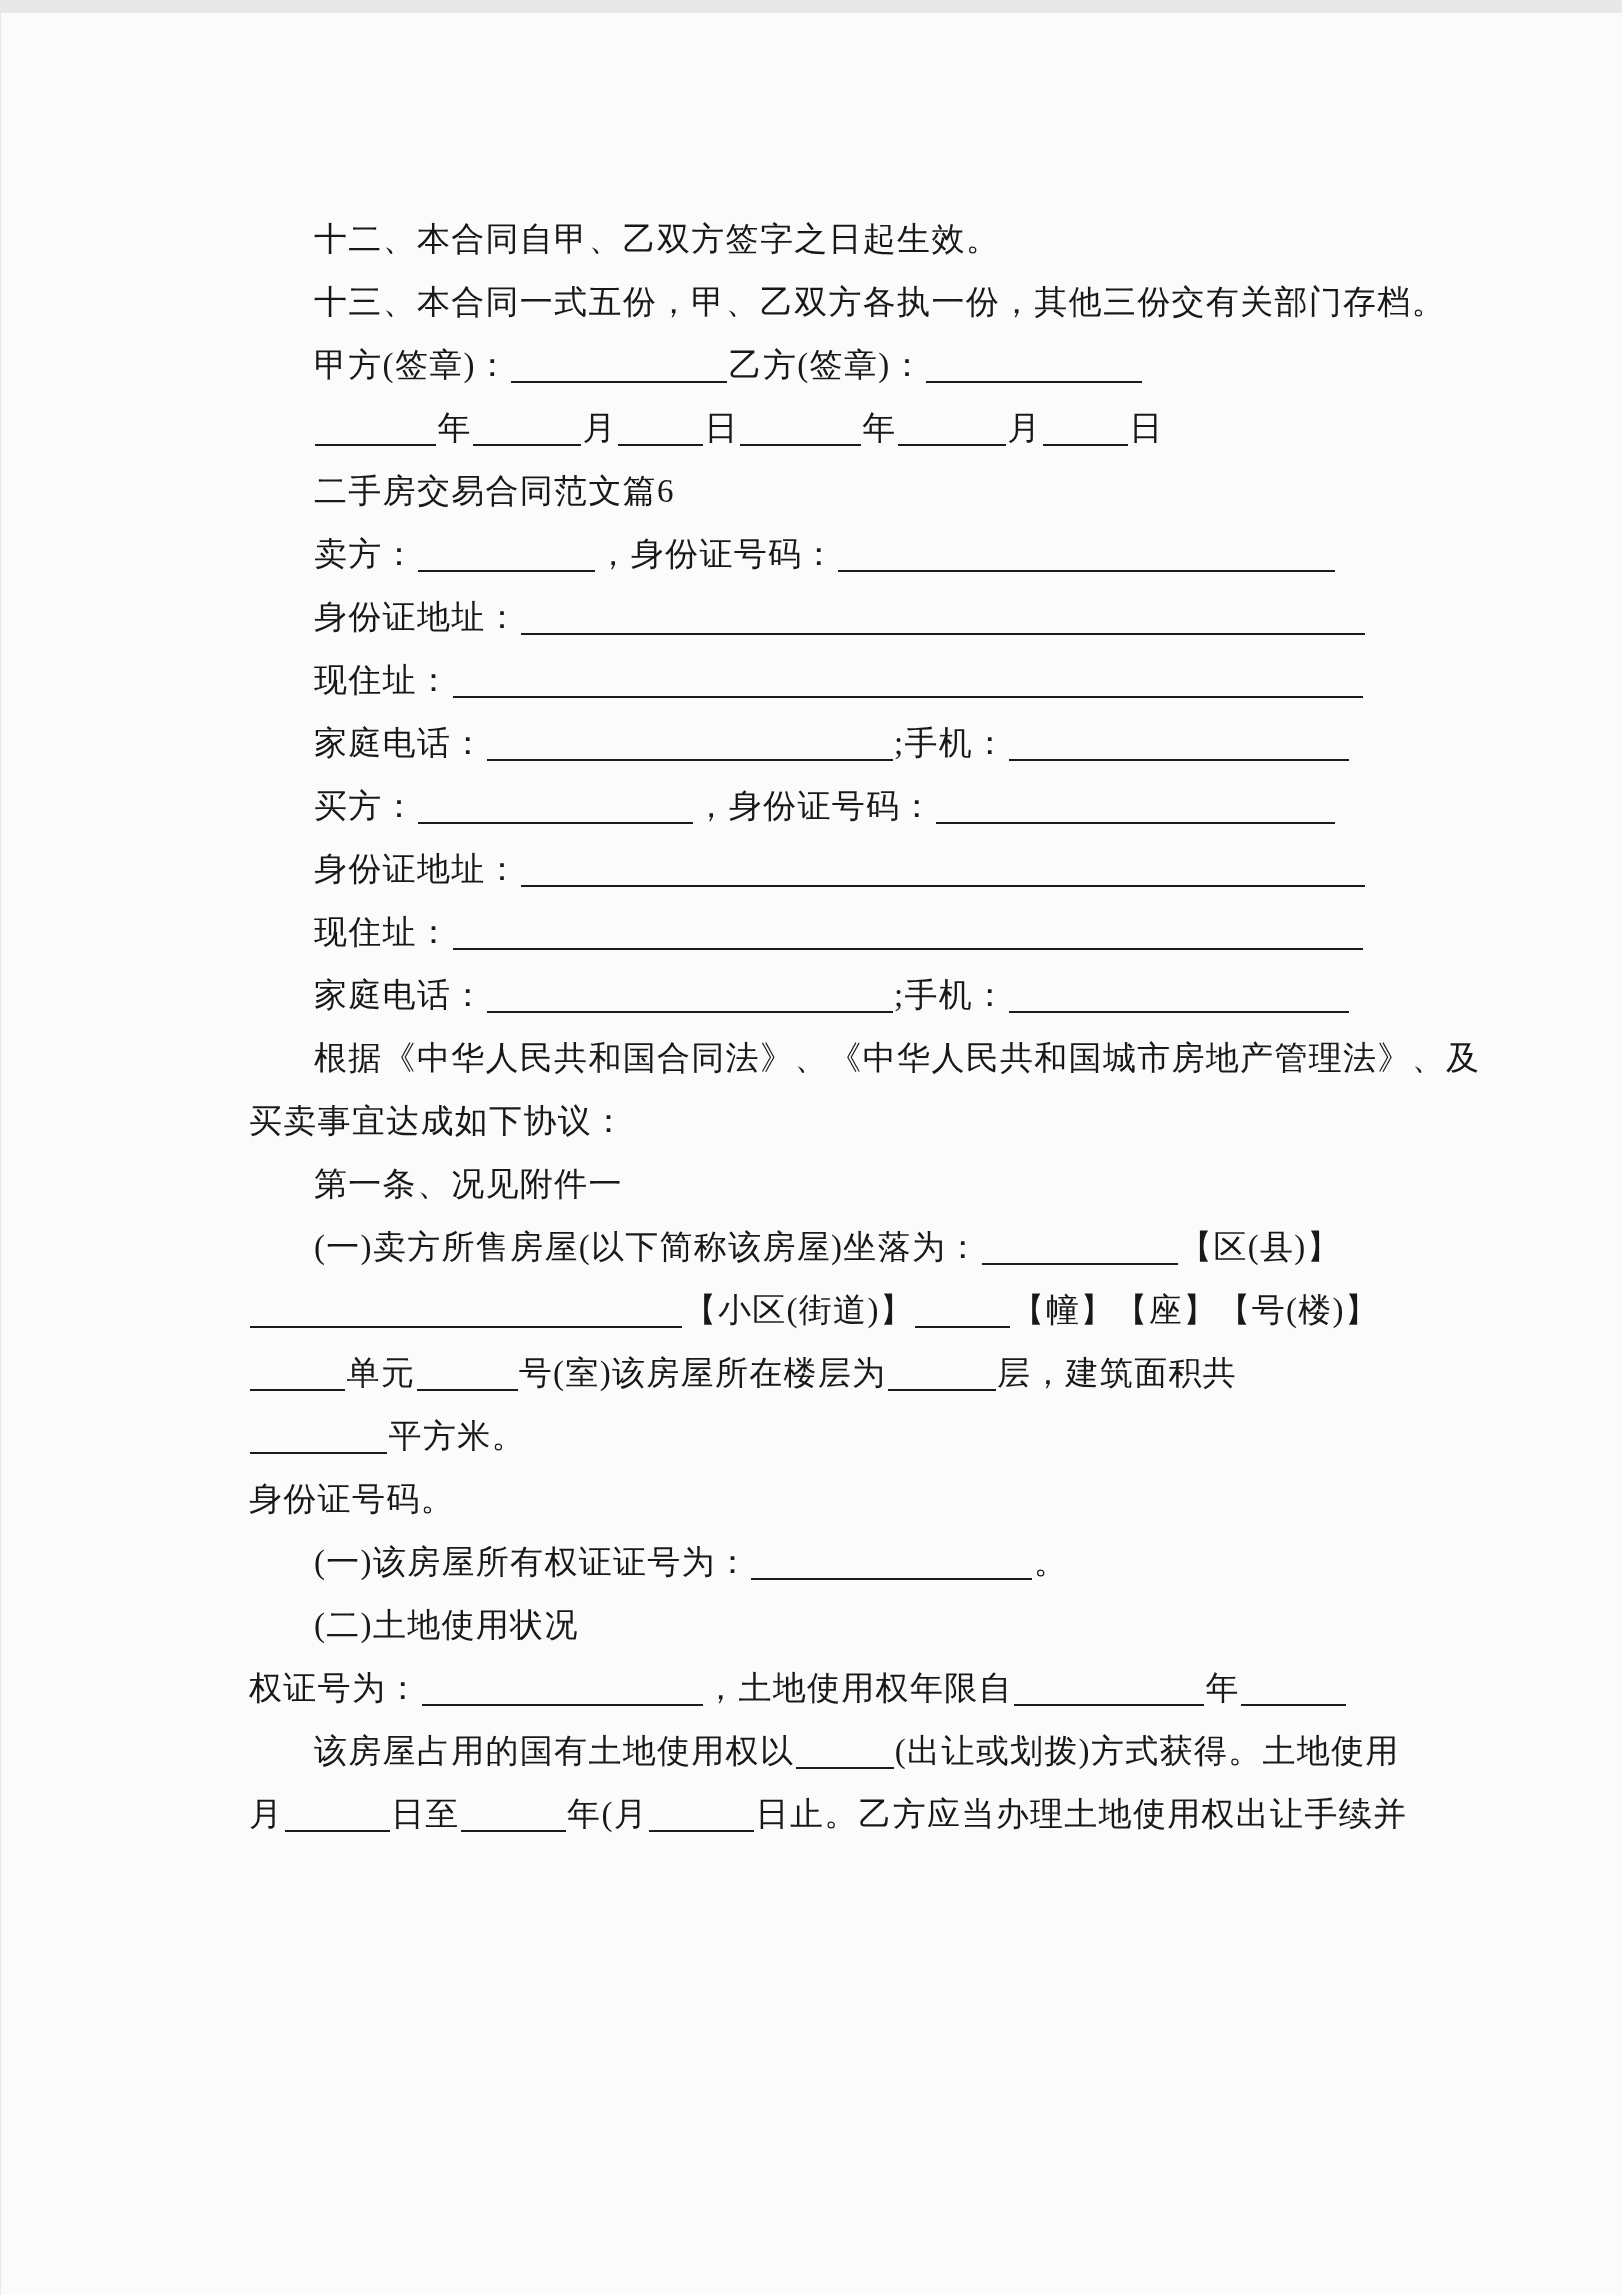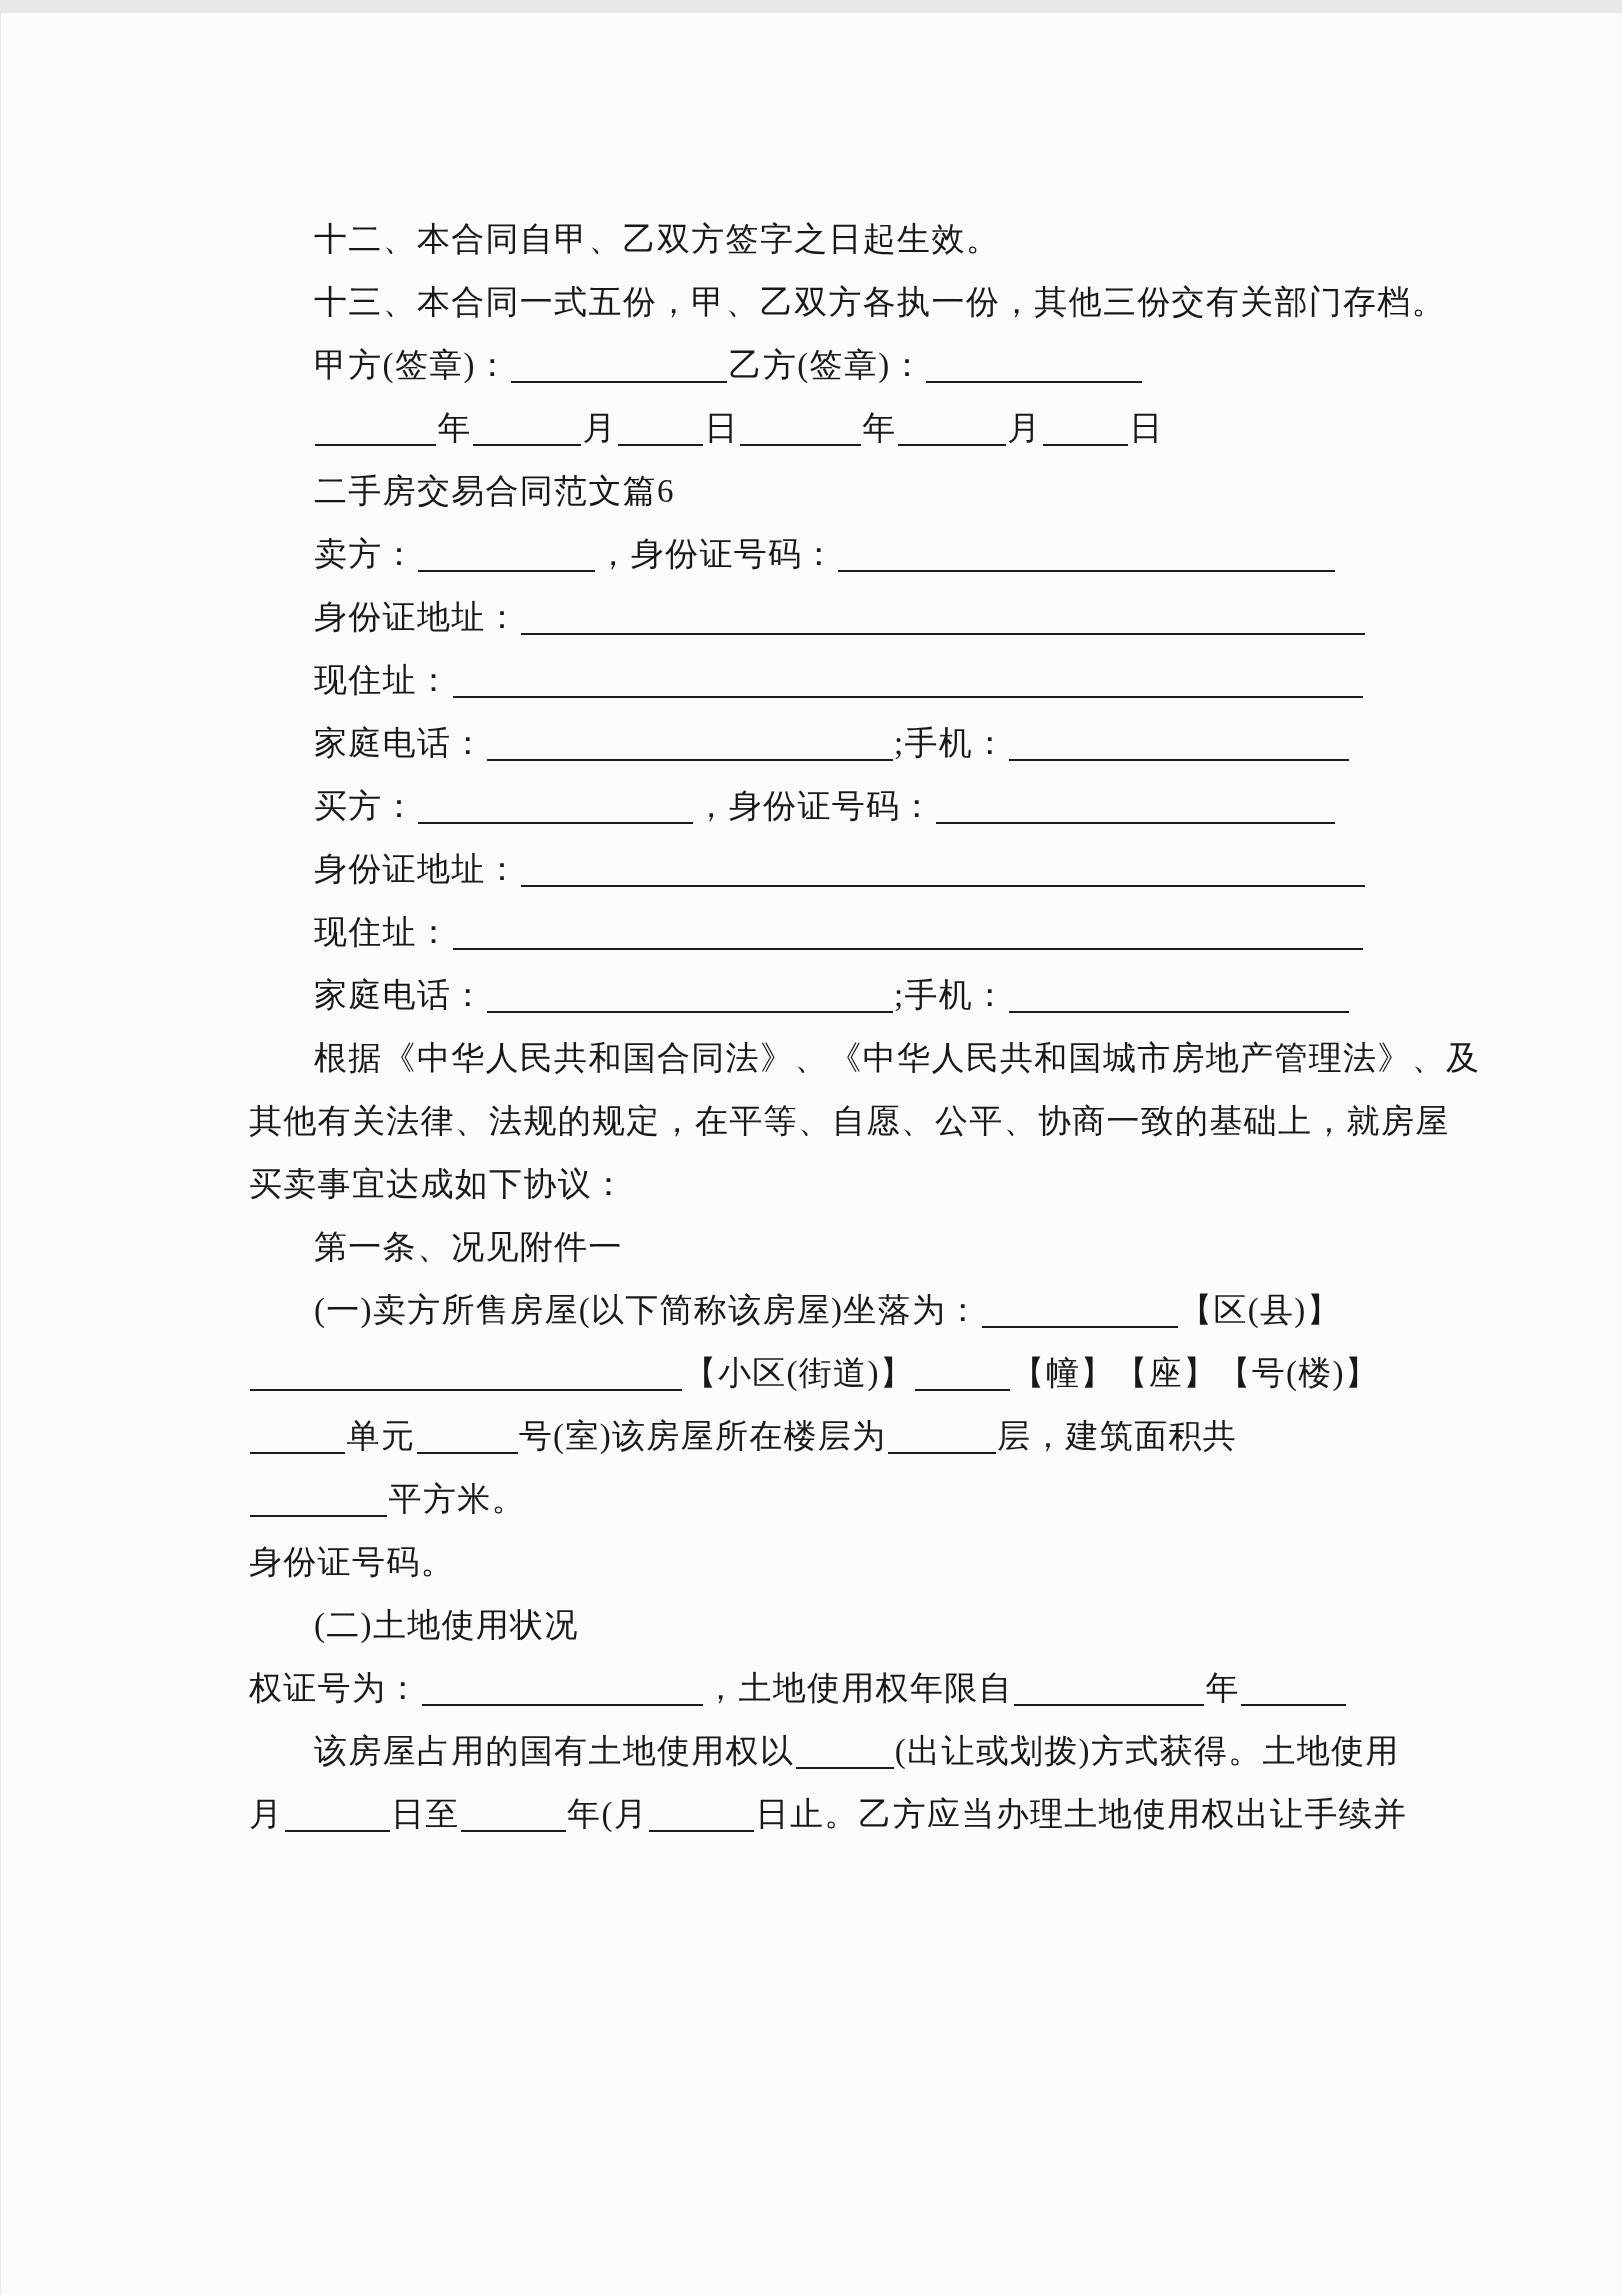--- a/index.html
+++ b/index.html
@@ -48,27 +48,27 @@
       <div class="line indent"><span class="txt">二手房交易合同范文篇6</span></div>
       <div class="line indent"><span class="txt">卖方：</span><span class="blank" style="width: 177px; border-bottom-color: rgb(28, 28, 28);"></span><span class="txt">，身份证号码：</span><span class="blank" style="width: 497px; border-bottom-color: rgb(28, 28, 28);"></span></div>
       <div class="line indent"><span class="txt">身份证地址：</span><span class="blank" style="width: 844px; border-bottom-color: rgb(28, 28, 28);"></span></div>
       <div class="line indent"><span class="txt">现住址：</span><span class="blank" style="width: 910px; border-bottom-color: rgb(28, 28, 28);"></span></div>
       <div class="line indent"><span class="txt">家庭电话：</span><span class="blank" style="width: 406px; border-bottom-color: rgb(28, 28, 28);"></span><span class="txt">;手机：</span><span class="blank" style="width: 340px; border-bottom-color: rgb(28, 28, 28);"></span></div>
       <div class="line indent"><span class="txt">买方：</span><span class="blank" style="width: 275px; border-bottom-color: rgb(28, 28, 28);"></span><span class="txt">，身份证号码：</span><span class="blank" style="width: 399px; border-bottom-color: rgb(28, 28, 28);"></span></div>
       <div class="line indent"><span class="txt">身份证地址：</span><span class="blank" style="width: 844px; border-bottom-color: rgb(28, 28, 28);"></span></div>
       <div class="line indent"><span class="txt">现住址：</span><span class="blank" style="width: 910px; border-bottom-color: rgb(28, 28, 28);"></span></div>
       <div class="line indent"><span class="txt">家庭电话：</span><span class="blank" style="width: 406px; border-bottom-color: rgb(28, 28, 28);"></span><span class="txt">;手机：</span><span class="blank" style="width: 340px; border-bottom-color: rgb(28, 28, 28);"></span></div>
       <div class="line indent"><span class="txt">根据《中华人民共和国合同法》、《中华人民共和国城市房地产管理法》、及</span></div>
-      <div class="line"><span class="txt">其他有关法律、法规的规定，在平等、自愿、公平、协商一致的基础上，就房屋</span></div>
       <div class="line"><span class="txt">买卖事宜达成如下协议：</span></div>
       <div class="line indent"><span class="txt">第一条、况见附件一</span></div>
       <div class="line indent"><span class="txt">(一)卖方所售房屋(以下简称该房屋)坐落为：</span><span class="blank" style="width: 196px; border-bottom-color: rgb(28, 28, 28);"></span><span class="txt">【区(县)】</span></div>
       <div class="line"><span class="blank" style="width: 432px; border-bottom-color: rgb(28, 28, 28);"></span><span class="txt">【小区(街道)】</span><span class="blank" style="width: 95px; border-bottom-color: rgb(28, 28, 28);"></span><span class="txt">【幢】【座】【号(楼)】</span></div>
       <div class="line"><span class="blank" style="width: 95px; border-bottom-color: rgb(28, 28, 28);"></span><span class="txt">单元</span><span class="blank" style="width: 101px; border-bottom-color: rgb(28, 28, 28);"></span><span class="txt">号(室)该房屋所在楼层为</span><span class="blank" style="width: 108px; border-bottom-color: rgb(28, 28, 28);"></span><span class="txt">层，建筑面积共</span></div>
       <div class="line"><span class="blank" style="width: 137px; border-bottom-color: rgb(28, 28, 28);"></span><span class="txt">平方米。</span></div>
       <div class="line"><span class="txt">身份证号码。</span></div>
+      <div class="line indent"><span class="txt">(一)该房屋所有权证证号为：</span><span class="blank" style="width: 281px; border-bottom-color: rgb(28, 28, 28);"></span><span class="txt">。</span></div>
       <div class="line indent"><span class="txt">(二)土地使用状况</span></div>
       <div class="line"><span class="txt">权证号为：</span><span class="blank" style="width: 281px; border-bottom-color: rgb(28, 28, 28);"></span><span class="txt">，土地使用权年限自</span><span class="blank" style="width: 190px; border-bottom-color: rgb(28, 28, 28);"></span><span class="txt">年</span><span class="blank" style="width: 105px; border-bottom-color: rgb(28, 28, 28);"></span></div>
       <div class="line indent"><span class="txt">该房屋占用的国有土地使用权以</span><span class="blank" style="width: 98px; border-bottom-color: rgb(28, 28, 28);"></span><span class="txt">(出让或划拨)方式获得。土地使用</span></div>
       <div class="line"><span class="txt">月</span><span class="blank" style="width: 105px; border-bottom-color: rgb(28, 28, 28);"></span><span class="txt">日至</span><span class="blank" style="width: 105px; border-bottom-color: rgb(28, 28, 28);"></span><span class="txt">年(月</span><span class="blank" style="width: 105px; border-bottom-color: rgb(28, 28, 28);"></span><span class="txt">日止。乙方应当办理土地使用权出让手续并</span></div>
     </div>
 </div>
 
 
 </body></html>

